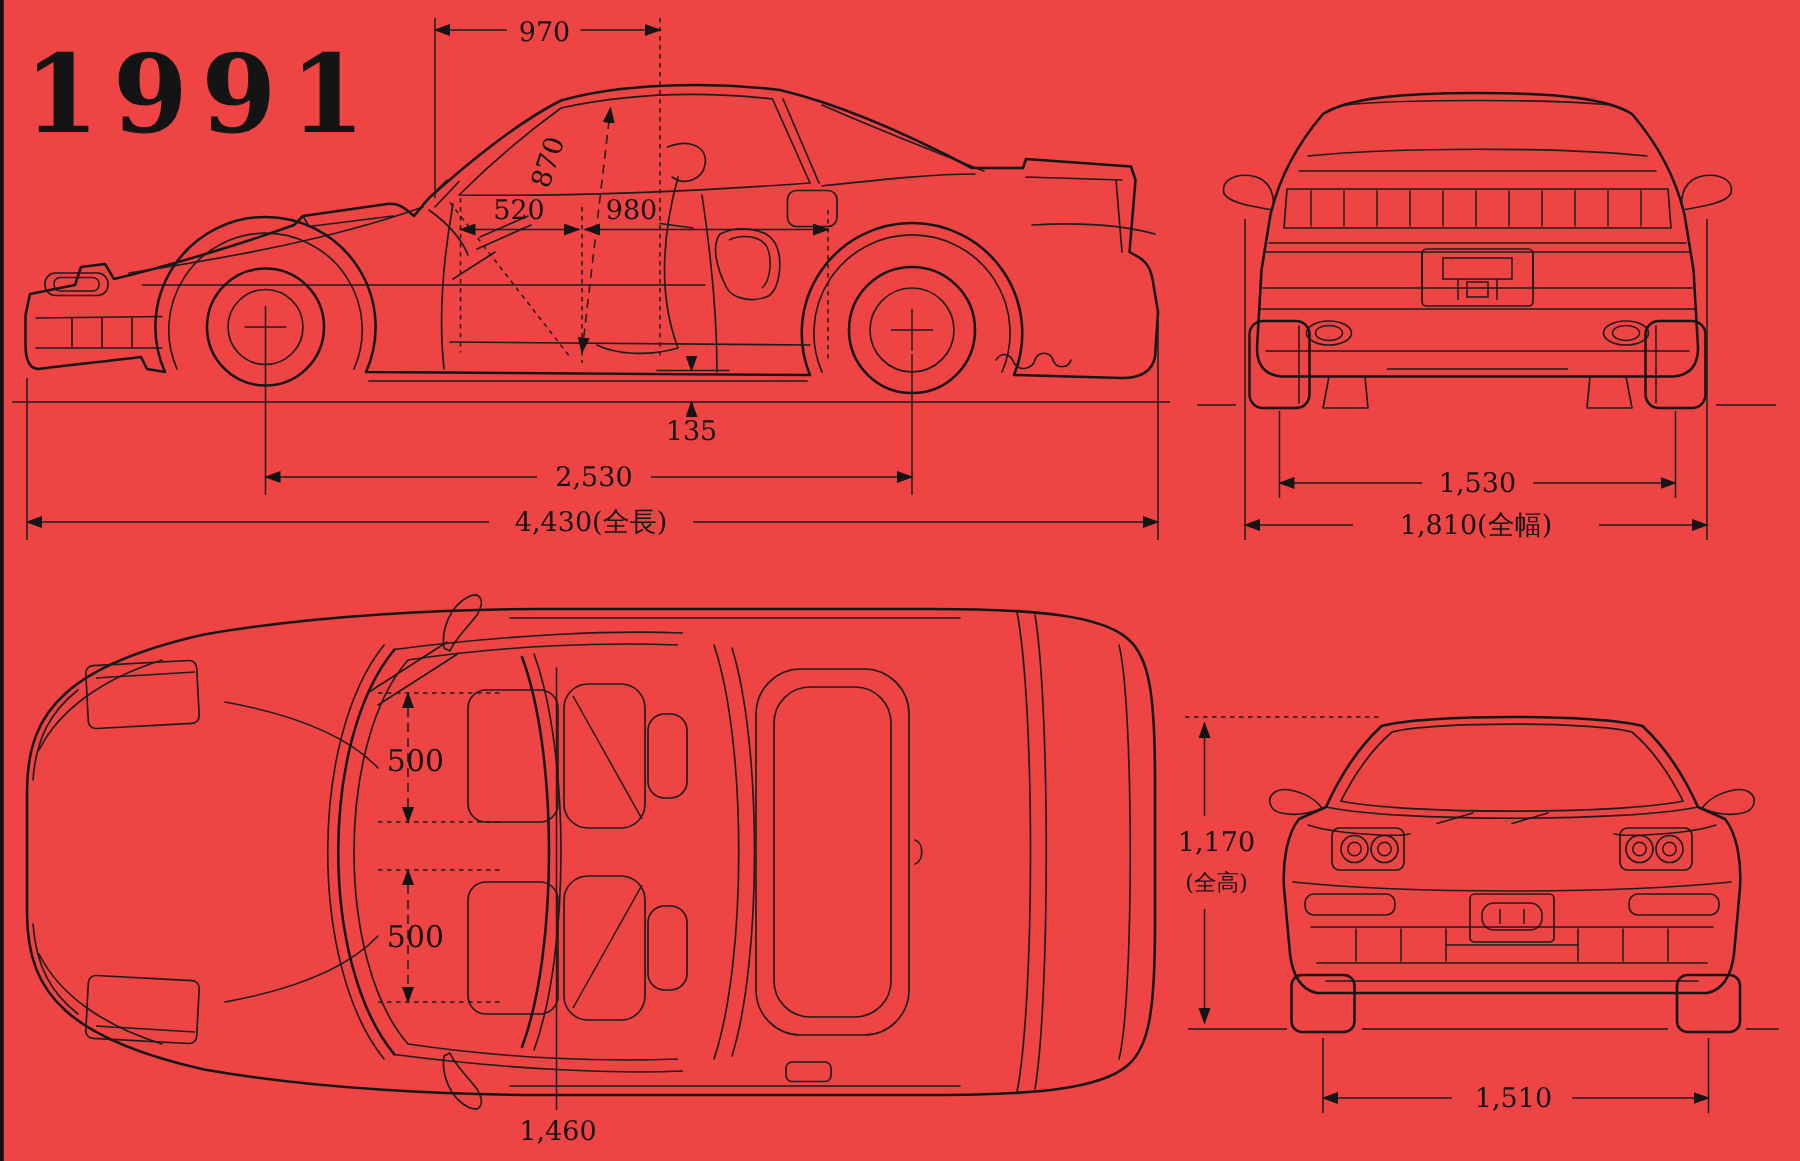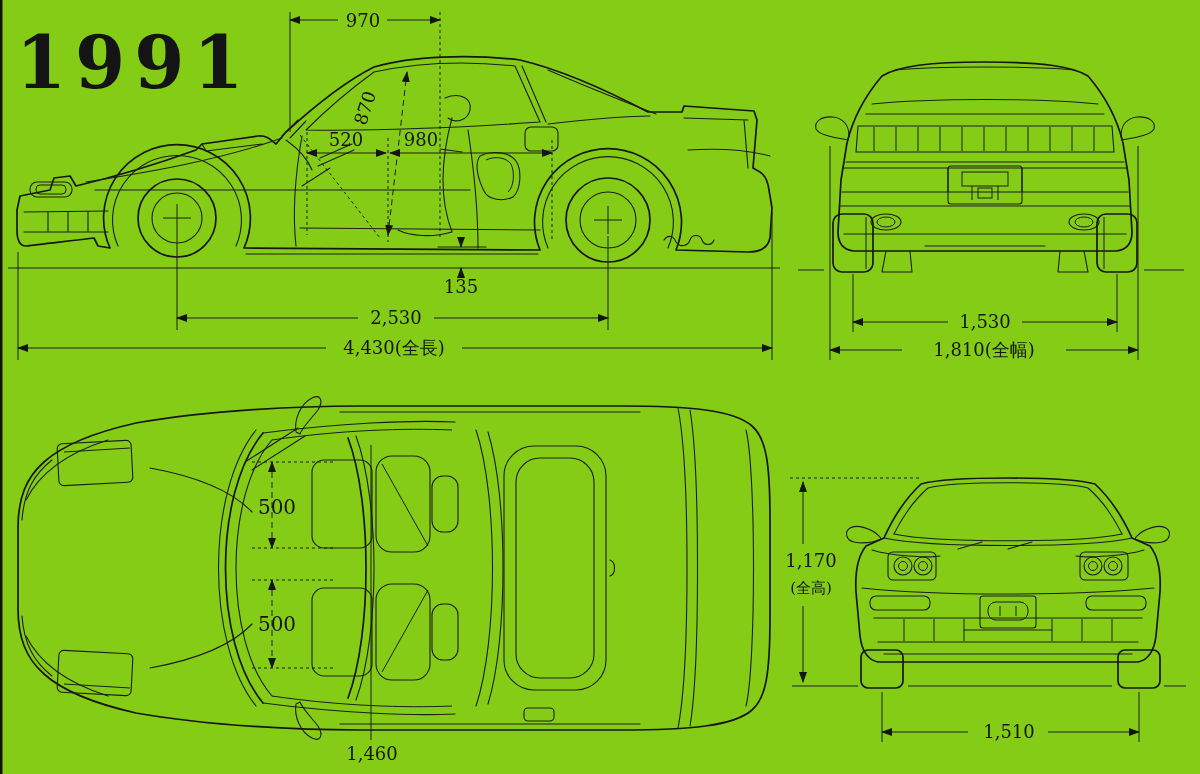--- a/index.html
+++ b/index.html
@@ -1,16 +1,16 @@
 <!DOCTYPE html>
 <html><head>
 <meta charset="utf-8">
 <style>
   html,body{margin:0;padding:0;background:#e8e8e8;}
-  .stage{position:relative;width:1200px;height:774px;background:#84cc16;overflow:hidden;
+  .stage{position:relative;width:1200px;height:774px;background:#ef4444;overflow:hidden;
          font-family:"DejaVu Serif", serif;}
   svg{position:absolute;left:0;top:0;}
   
   .o{fill:none;stroke:#161616;stroke-width:1.7;stroke-linecap:round;stroke-linejoin:round;}
   .d{fill:none;stroke:#1d1d1d;stroke-width:1.1;stroke-linecap:round;stroke-linejoin:round;}
   .t{fill:none;stroke:#1d1d1d;stroke-width:1;}
   .x{fill:none;stroke:#1d1d1d;stroke-width:1;stroke-dasharray:6 4;}
   .xf{fill:none;stroke:#1d1d1d;stroke-width:1;stroke-dasharray:3 3;}
   
   text{fill:#141414;font-family:"DejaVu Serif", serif;}

